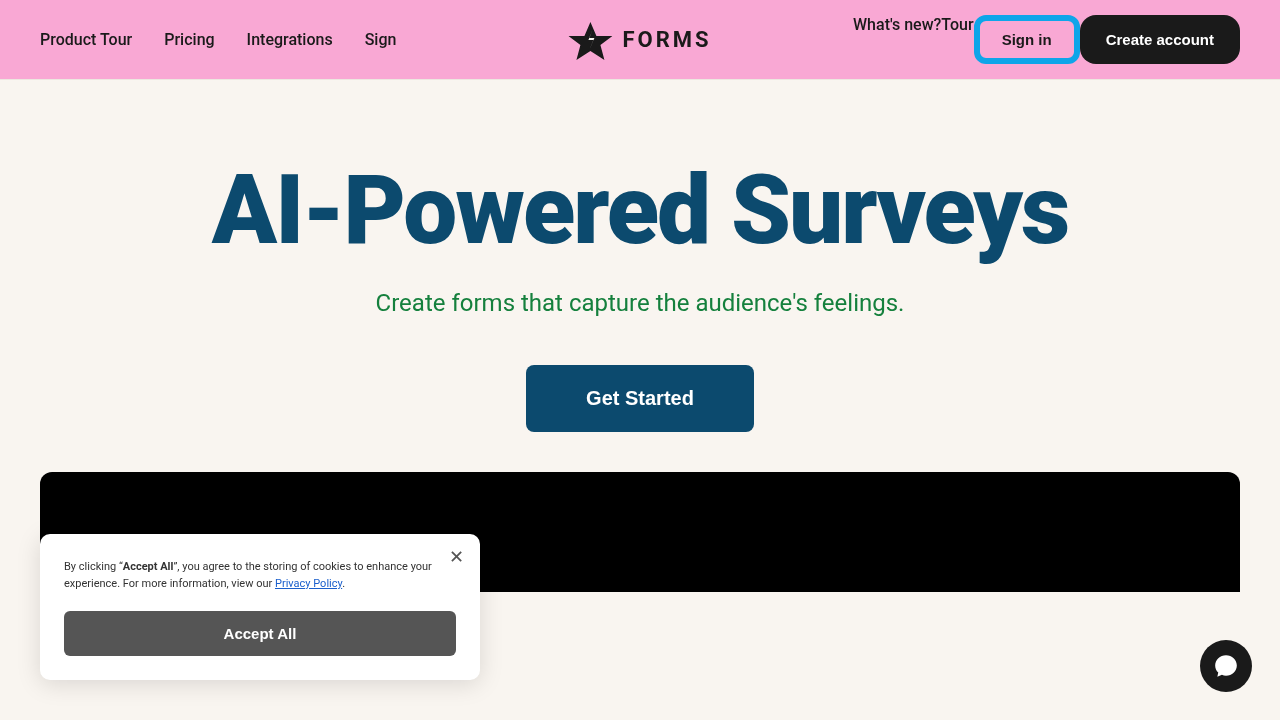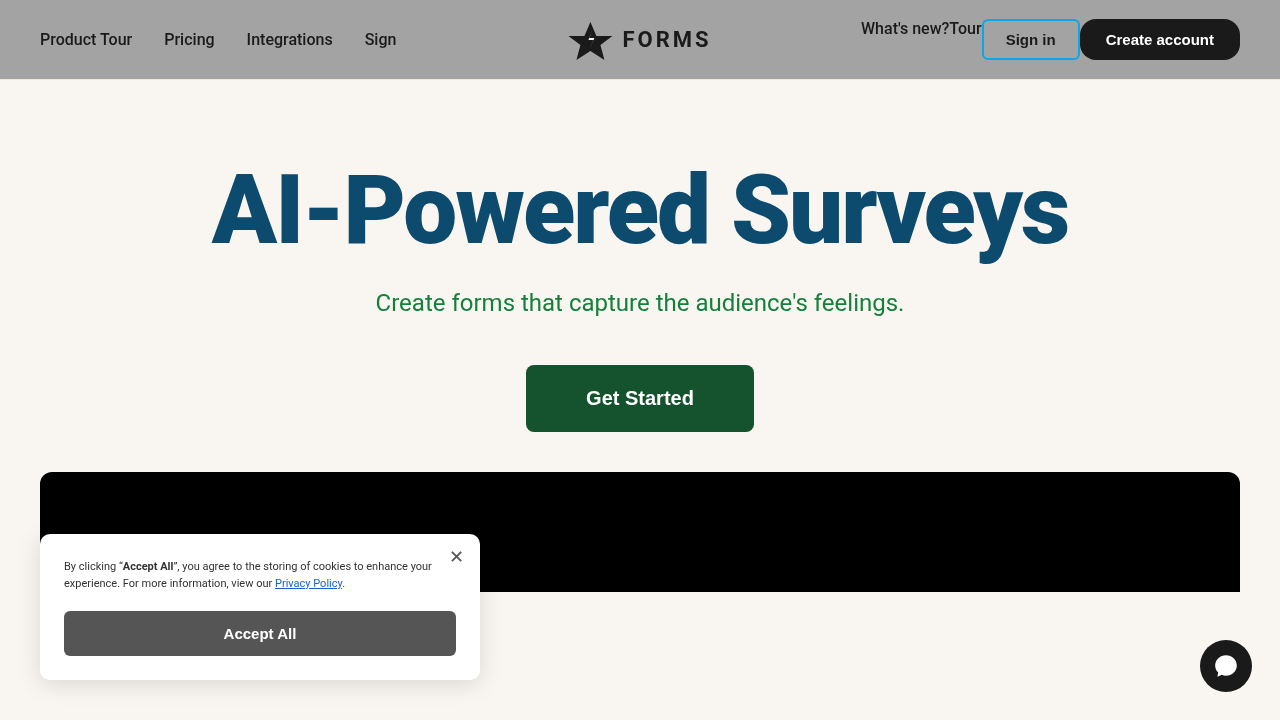--- a/index.html
+++ b/index.html
@@ -11,21 +11,21 @@
       overflow: hidden;
     }
 
     
     nav {
       display: flex;
       align-items: center;
       justify-content: space-between;
       padding: 0 40px;
       height: 80px;
-      background: #a3a3a3;
+      background: #f9a8d4;
       border-bottom: 1px solid #ede8e0;
       position: relative;
       z-index: 10;
     }
 
     .nav-left {
       display: flex;
       align-items: center;
       gap: 32px;
     }
@@ -59,26 +59,26 @@
       color: #1a1a1a;
       text-transform: uppercase;
     }
 
     .nav-right {
       display: flex;
     }
 
     .btn-signin {
       padding: 10px 22px;
-      border: 2px solid #0ea5e9;
+      border: 6px solid #0ea5e9;
       background: transparent;
       color: #1a1a1a;
       font-size: 15px;
       font-weight: 600;
-      border-radius: 6px;
+      border-radius: 12px;
       cursor: pointer;
     }
 
     .btn-create {
       padding: 12px 26px;
       background: #1a1a1a;
       color: #fff;
       font-size: 15px;
       font-weight: 600;
       border: none;
@@ -108,21 +108,21 @@
     .hero-subtitle {
       margin-top: 28px;
       font-size: 24px;
       color: #15803d;
       font-weight: 400;
     }
 
     .btn-get-started {
       margin-top: 48px;
       padding: 22px 60px;
-      background: #14532d;
+      background: #0c4a6e;
       color: #fff;
       font-size: 20px;
       font-weight: 700;
       border: none;
       border-radius: 8px;
       cursor: pointer;
     }
 
     
     .video-area {

